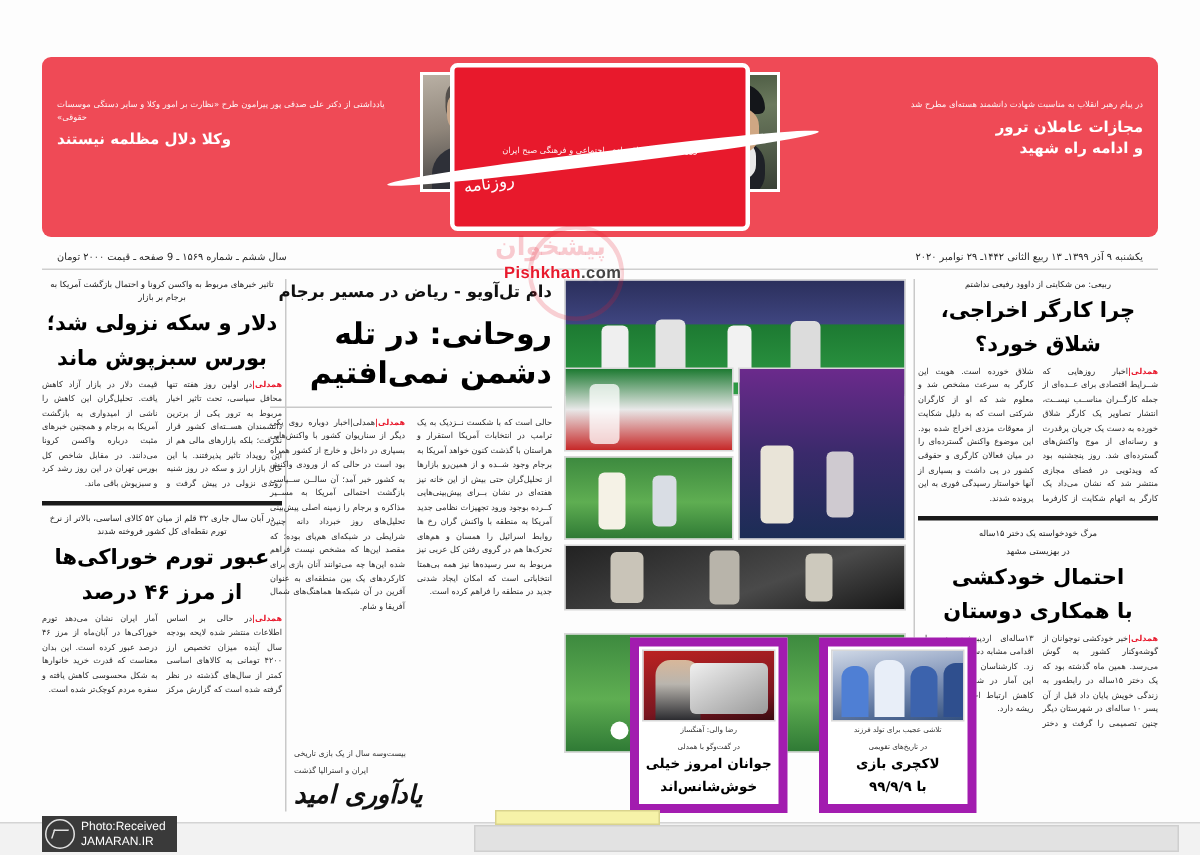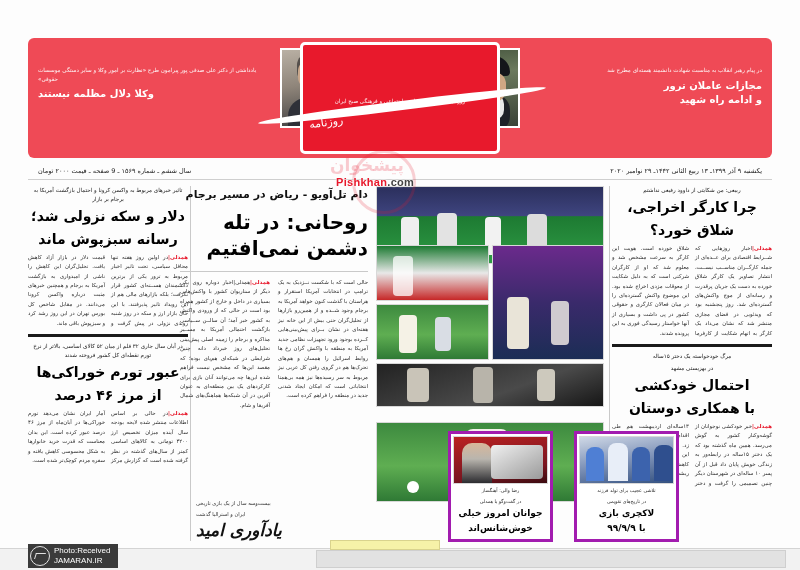--- a/index.html
+++ b/index.html
@@ -330,24 +330,23 @@
     gap: 3px;
   }
   .collage .span2 { grid-column: span 2; }
   .collage .tall  { grid-row: span 2; }
 
   
   .bottom-box {
     position: absolute;
     bottom: 28px;
     width: 105px;
-    border: 3px solid #a21caf;
+    border: 6px solid #a21caf;
     background: #fff;
     padding: 2px;
-    margin-left: 28px;
   }
   .bb-photo { height: 48px; }
   .bb-kicker {
     font-size: 4.8px;
     line-height: 1.5;
     text-align: center;
     color: #333;
     margin: 3px 1px 2px;
   }
   .bb-head {
@@ -545,21 +544,21 @@
         </div>
       </div>
     </div>
   </div>
 
   <div class="col col-left">
 
     <div class="story">
       <div class="story-kicker">تاثیر خبرهای مربوط به واکسن کرونا و احتمال بازگشت آمریکا به برجام بر بازار</div>
       <div class="story-head">دلار و سکه نزولی شد؛</div>
-      <div class="story-head">رسانه سبزپوش ماند</div>
+      <div class="story-head">بورس سبزپوش ماند</div>
       <div class="story-body" style="column-count:2;"><span class="lead-tag">همدلی|</span><span>در اولین روز هفته تنها محافل سیاسی، تحت تاثیر اخبار مربوط به ترور یکی از برترین دانشمندان هســته‌ای کشور قرار نگرفت؛ بلکه بازارهای مالی هم از این رویداد تاثیر پذیرفتند. با این حال بازار ارز و سکه در روز شنبه روندی نزولی در پیش گرفت و قیمت دلار در بازار آزاد کاهش یافت. تحلیل‌گران این کاهش را ناشی از امیدواری به بازگشت آمریکا به برجام و همچنین خبرهای مثبت درباره واکسن کرونا می‌دانند. در مقابل شاخص کل بورس تهران در این روز رشد کرد و سبزپوش باقی ماند.</span></div>
     </div>
 
     <div class="hrule-thick"></div>
 
     <div class="story">
       <div class="story-kicker">در آبان سال جاری ۳۲ قلم از میان ۵۲ کالای اساسی، بالاتر از نرخ تورم نقطه‌ای کل کشور فروخته شدند</div>
       <div class="story-head">عبور تورم خوراکی‌ها</div>
       <div class="story-head">از مرز ۴۶ درصد</div>
       <div class="story-body" style="column-count:2;"><span class="lead-tag">همدلی|</span><span>در حالی بر اساس اطلاعات منتشر شده لایحه بودجه سال آینده میزان تخصیص ارز ۴۲۰۰ تومانی به کالاهای اساسی کمتر از سال‌های گذشته در نظر گرفته شده است که گزارش مرکز آمار ایران نشان می‌دهد تورم خوراکی‌ها در آبان‌ماه از مرز ۴۶ درصد عبور کرده است. این بدان معناست که قدرت خرید خانوارها به شکل محسوسی کاهش یافته و سفره مردم کوچک‌تر شده است.</span></div>

